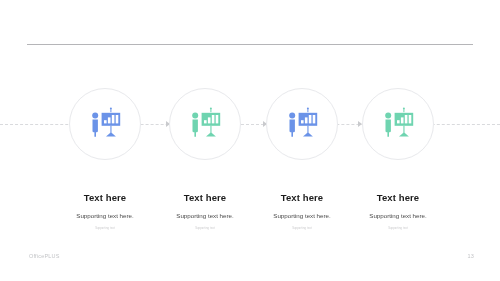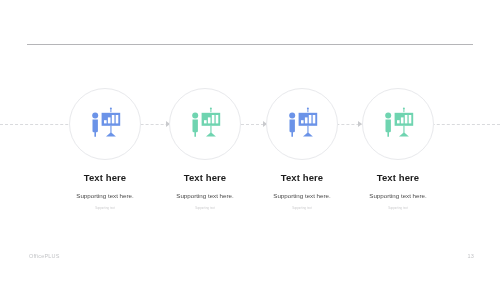--- a/index.html
+++ b/index.html
@@ -77,21 +77,21 @@
     border: 1px solid #e8e9ec;
     background: #ffffff;
     box-sizing: border-box;
     display: flex;
     align-items: center;
     justify-content: center;
   }
   .circle svg { display: block; }
 
   .node-title {
-    margin-top: 12px;
+    margin-top: 32px;
     font-size: 9.5px;
     font-weight: bold;
     color: #1b1b1b;
     letter-spacing: 0.1px;
     line-height: 1.2;
   }
   .node-sub {
     margin-top: 9px;
     font-size: 6.2px;
     color: #4a4a4a;

